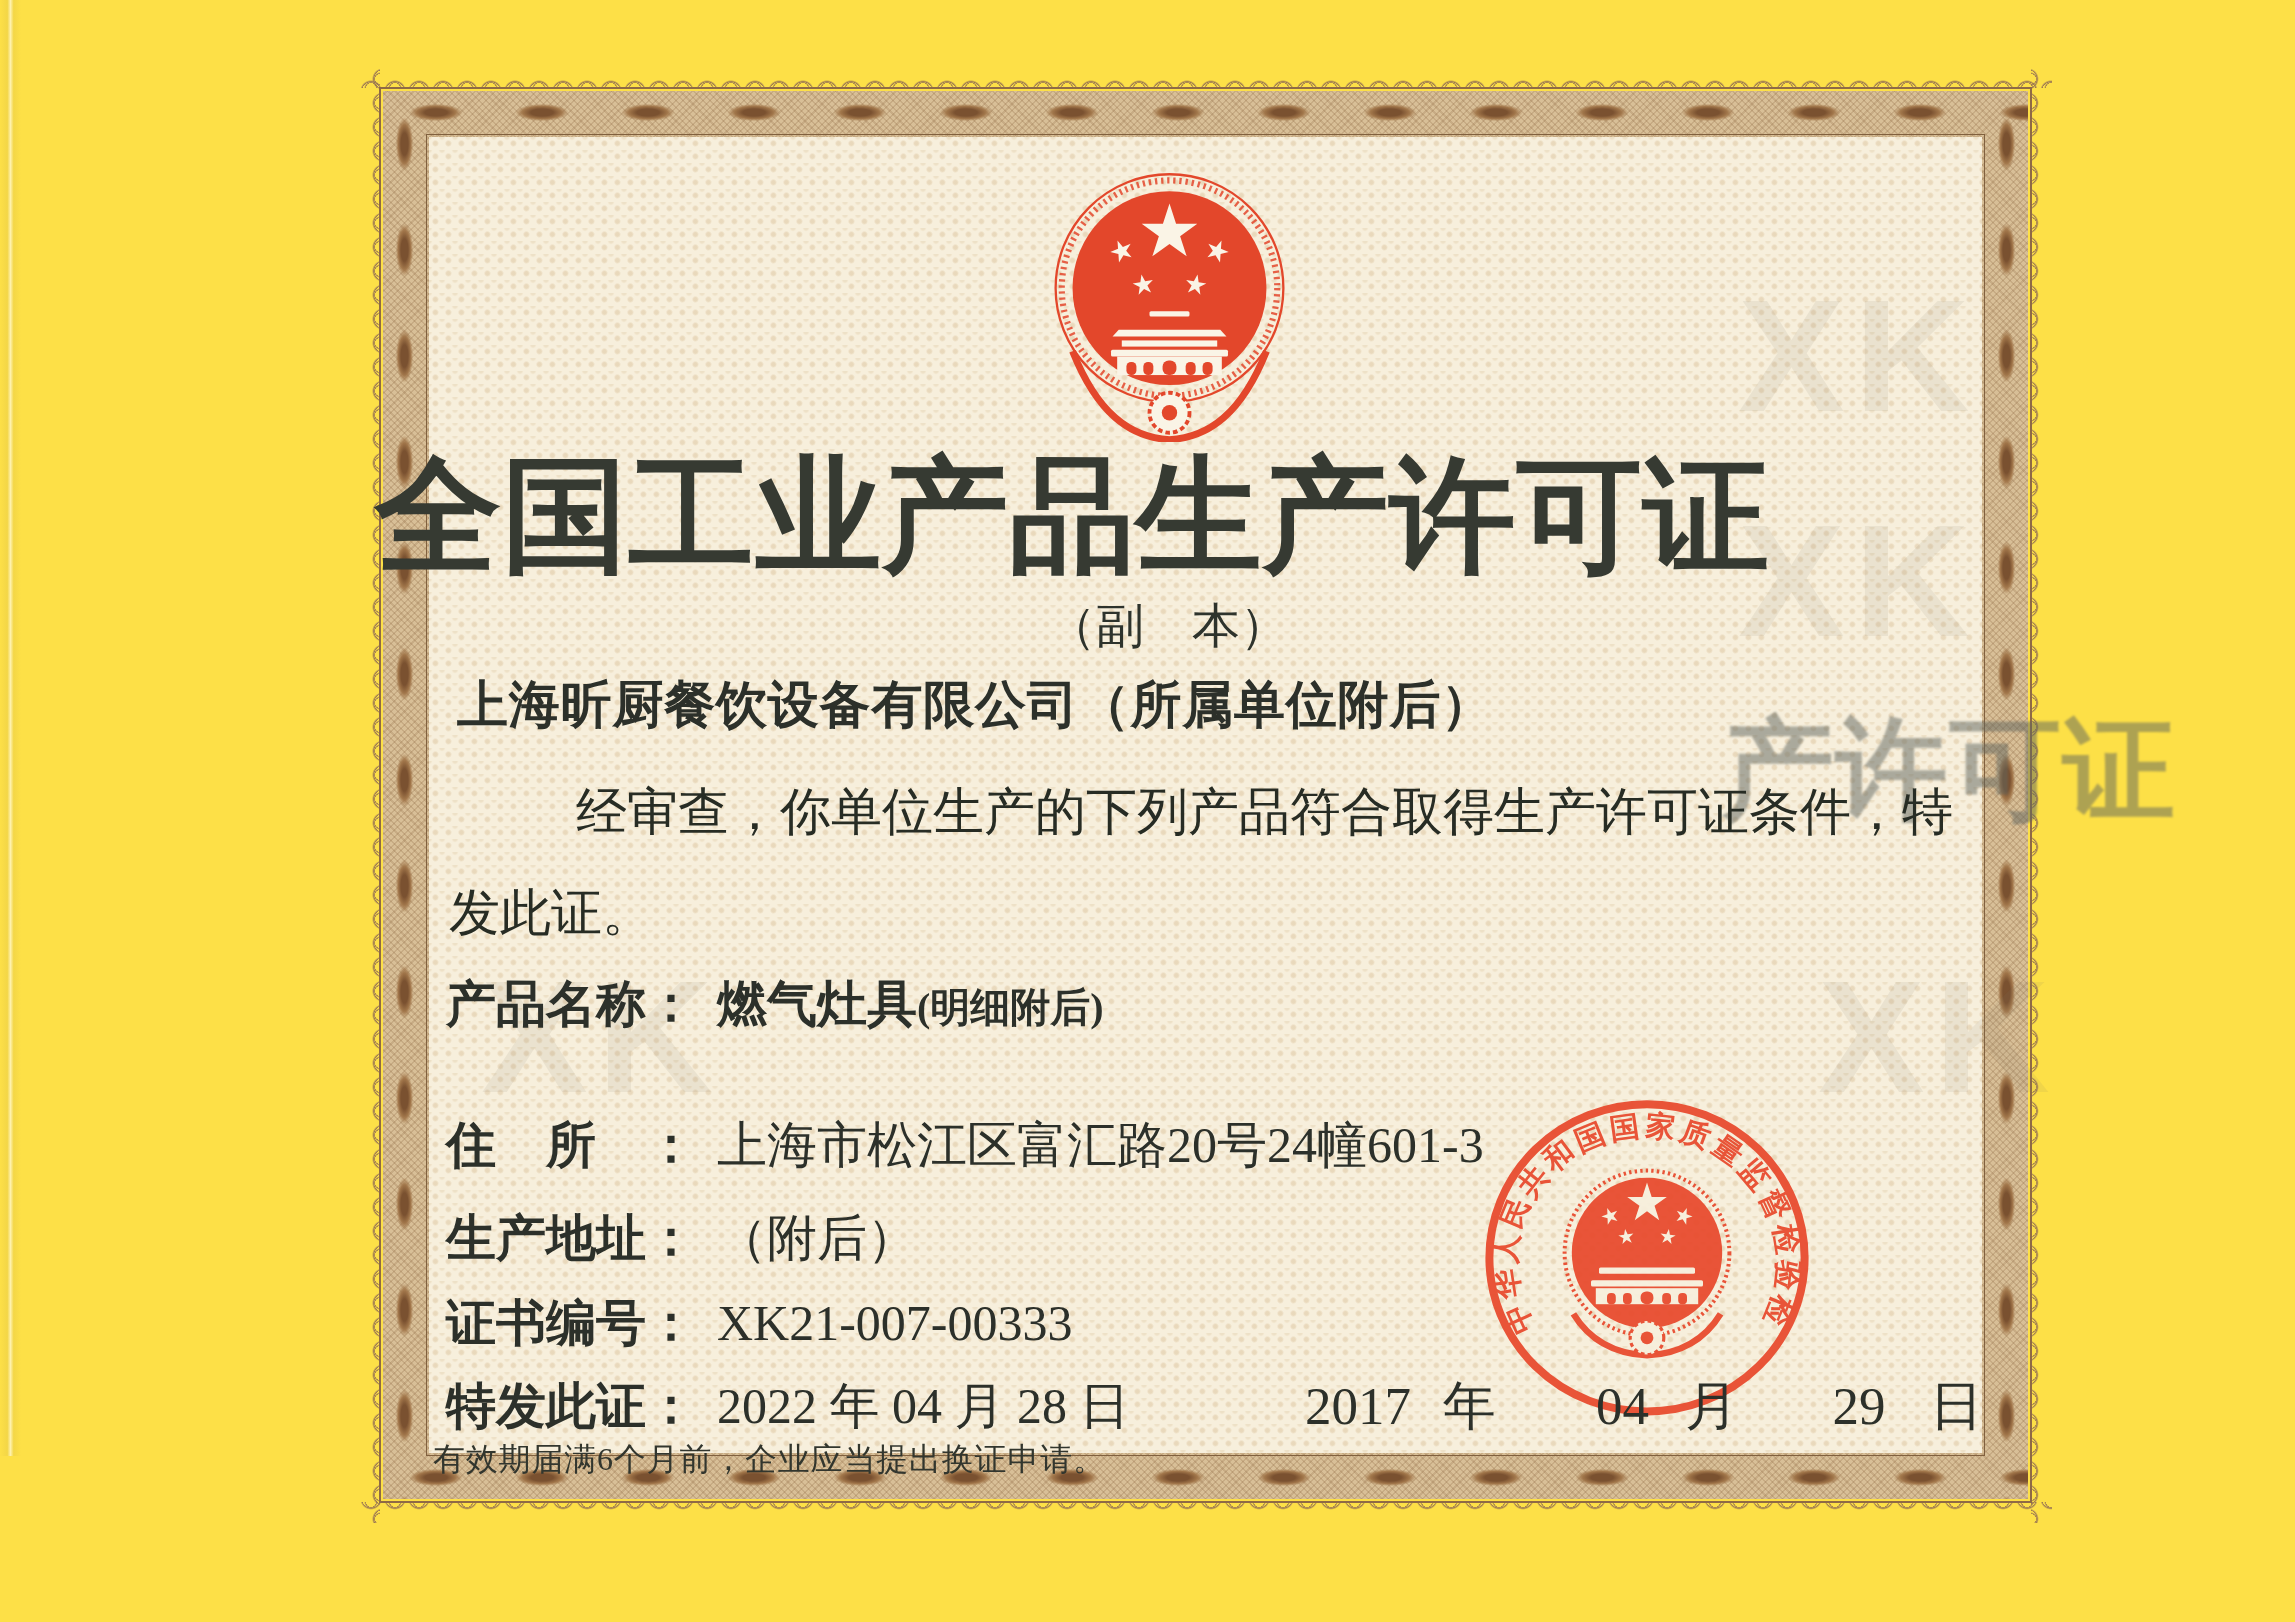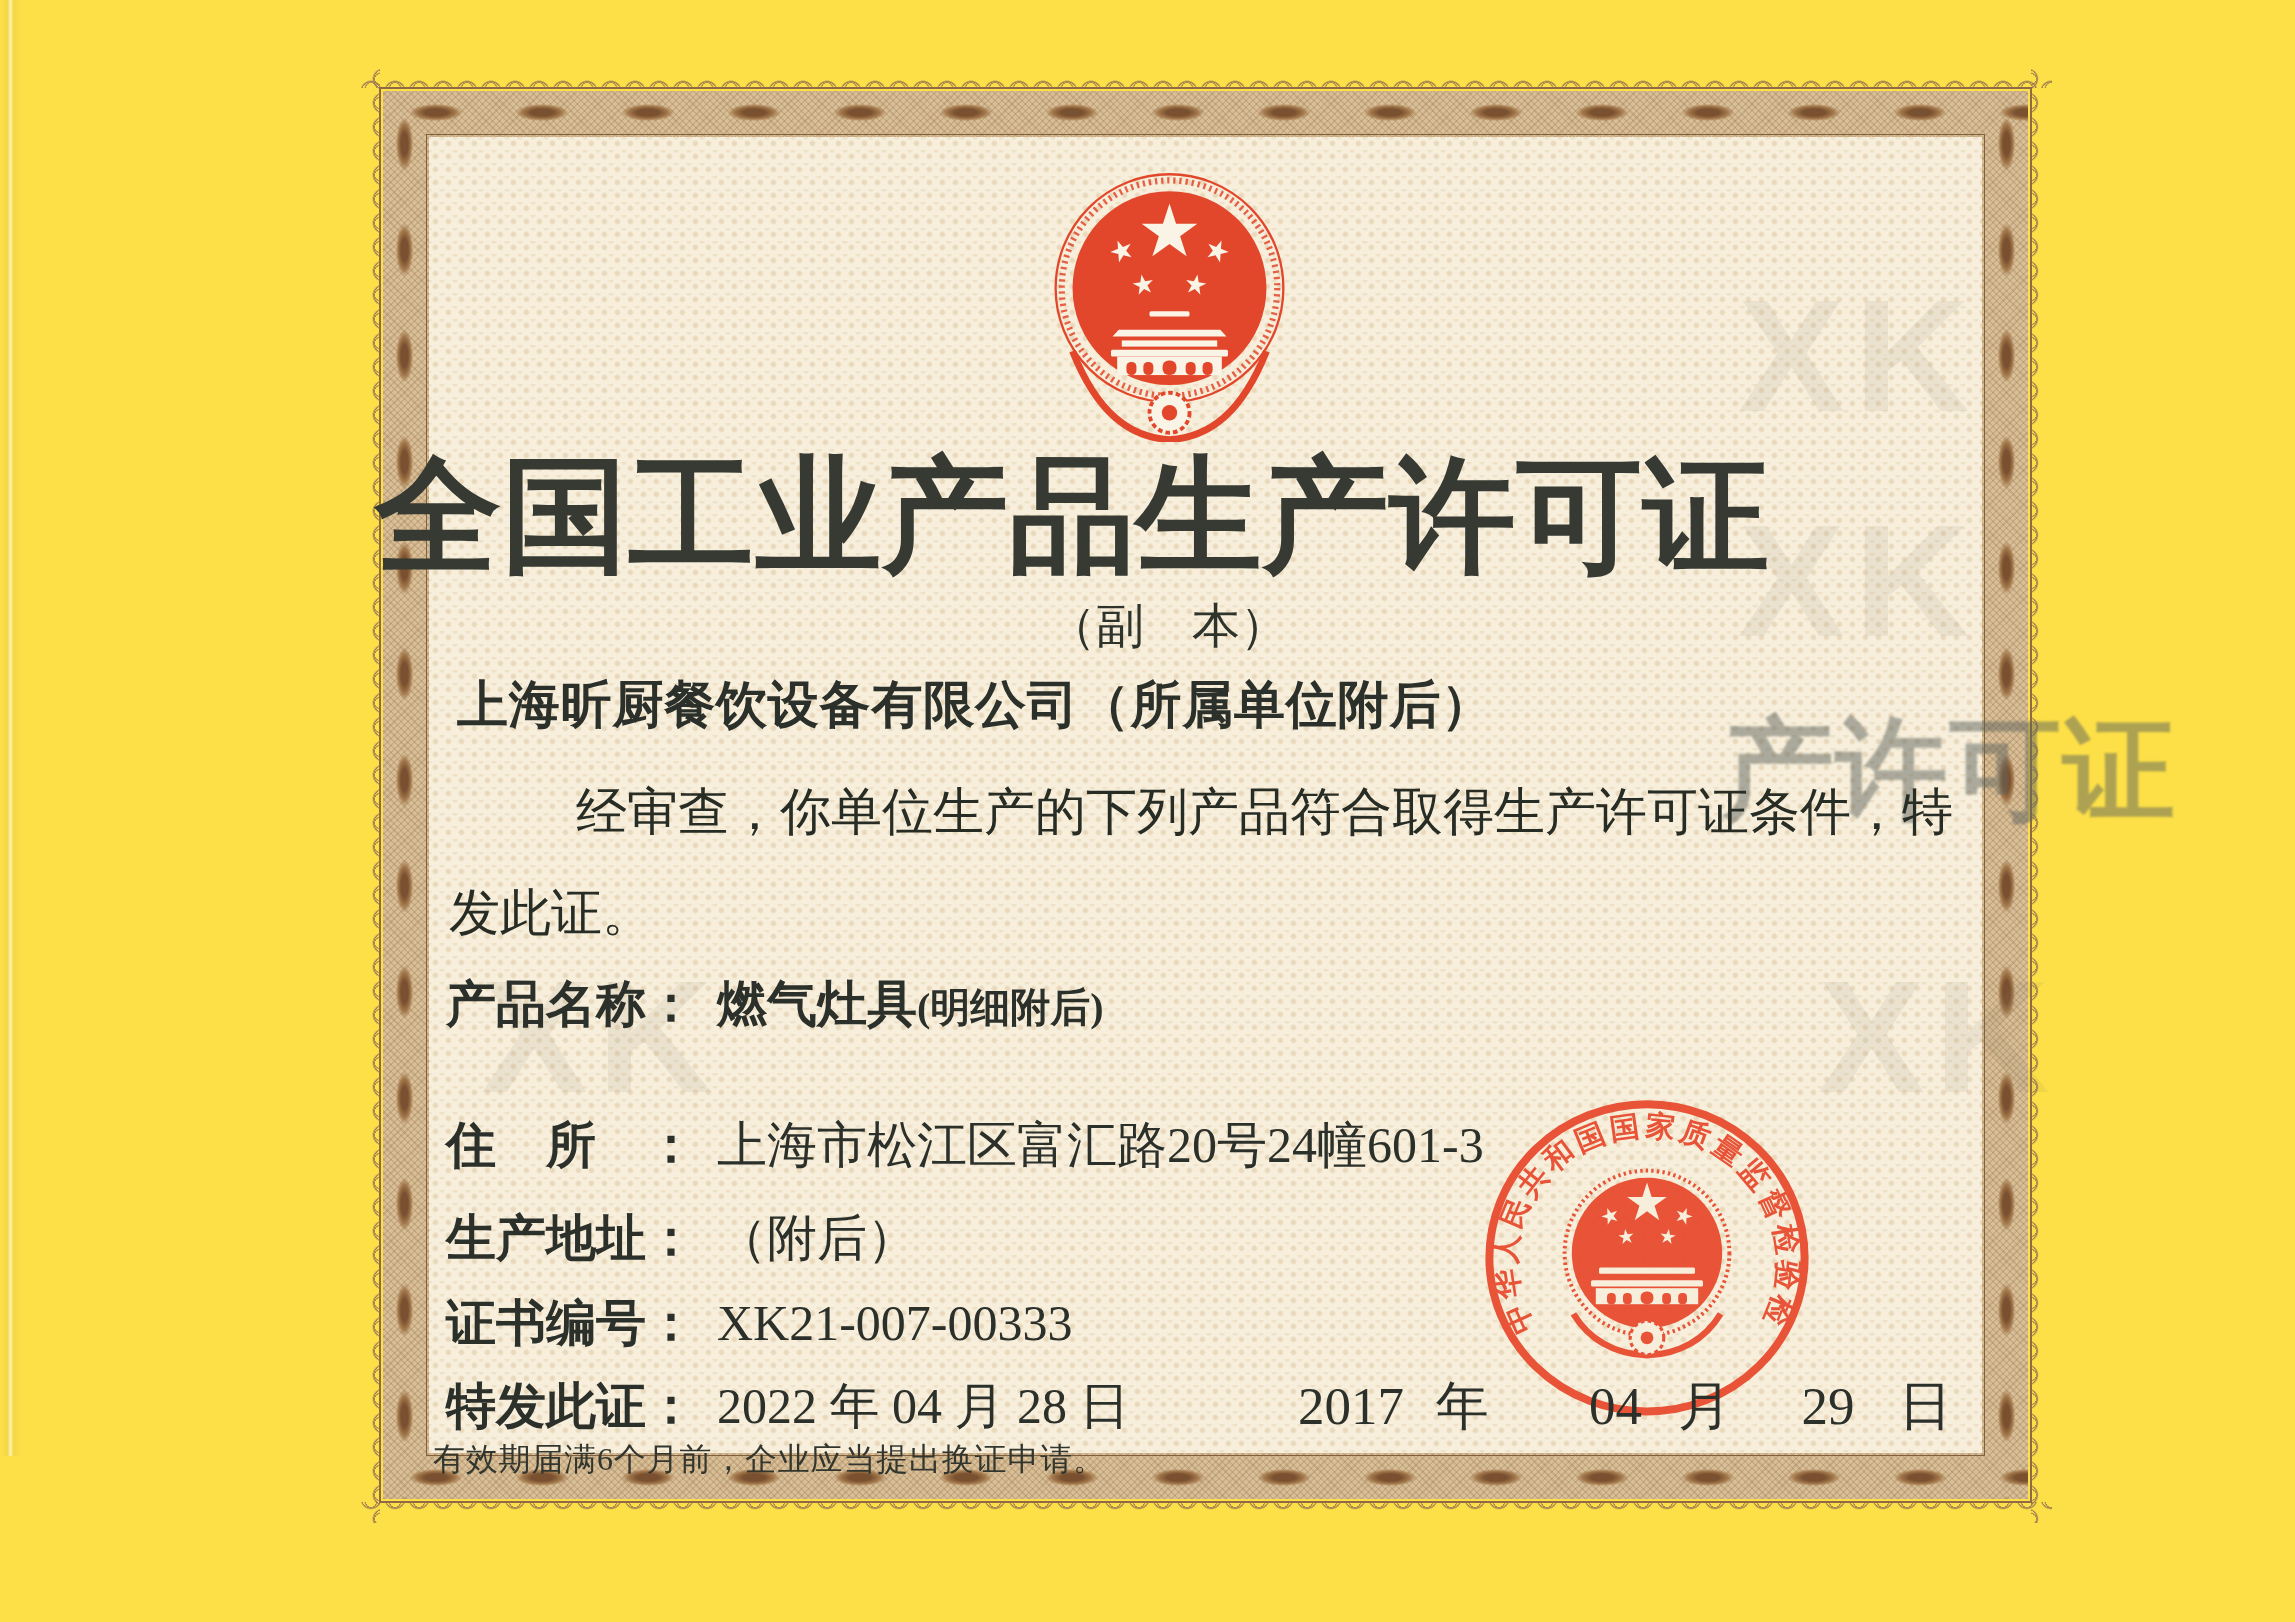--- a/index.html
+++ b/index.html
@@ -65,22 +65,22 @@
   .fvalue.bold{font-weight:bold;}
   .fnote{font-size:40px;font-weight:bold;}
   .row-product{top:971px;}
   .row-address{top:1112px;}
   .row-site{top:1205px;}
   .row-certno{top:1290px;}
   .row-valid{top:1373px;}
   .note{left:433px;top:1438px;font-size:32px;color:#32362e;z-index:8;letter-spacing:0.8px;}
   .issue{left:1298px;top:1371px;font-size:53px;color:#2c302a;z-index:9;white-space:nowrap;}
   .issue span{display:inline-block;}
-  .iy{margin-left:0;} .iyu{margin-left:18.4px;} .im{margin-left:87px;} .imu{margin-left:23px;}
-  .id{margin-left:57px;} .idu{margin-left:31px;}
+  .iy{margin-left:7px;} .iyu{margin-left:18.4px;} .im{margin-left:87px;} .imu{margin-left:23px;}
+  .id{margin-left:81px;} .idu{margin-left:31px;}
   .seal{left:1479px;top:1099px;width:336px;height:324px;z-index:6;opacity:.93;}
   
   .ghost{left:1722px;top:695px;font-size:112px;font-weight:bold;color:#60655e;opacity:.5;
          filter:blur(1px);letter-spacing:1.6px;z-index:3;white-space:nowrap;}
   .wm{font-family:"Liberation Sans",sans-serif;font-size:160px;font-weight:bold;
       color:rgba(130,118,100,.10);letter-spacing:9.6px;z-index:2;white-space:nowrap;}
   .wm1{left:1738px;top:264px;} .wm2{left:1738px;top:489px;}
   .wm3{left:481px;top:945px;} .wm4{left:1818px;top:945px;}
   .crease{left:1184px;top:67px;width:21px;height:1456px;z-index:10;pointer-events:none;
     background:linear-gradient(90deg, rgba(120,90,60,0) 0, rgba(120,90,60,.07) 35%,

